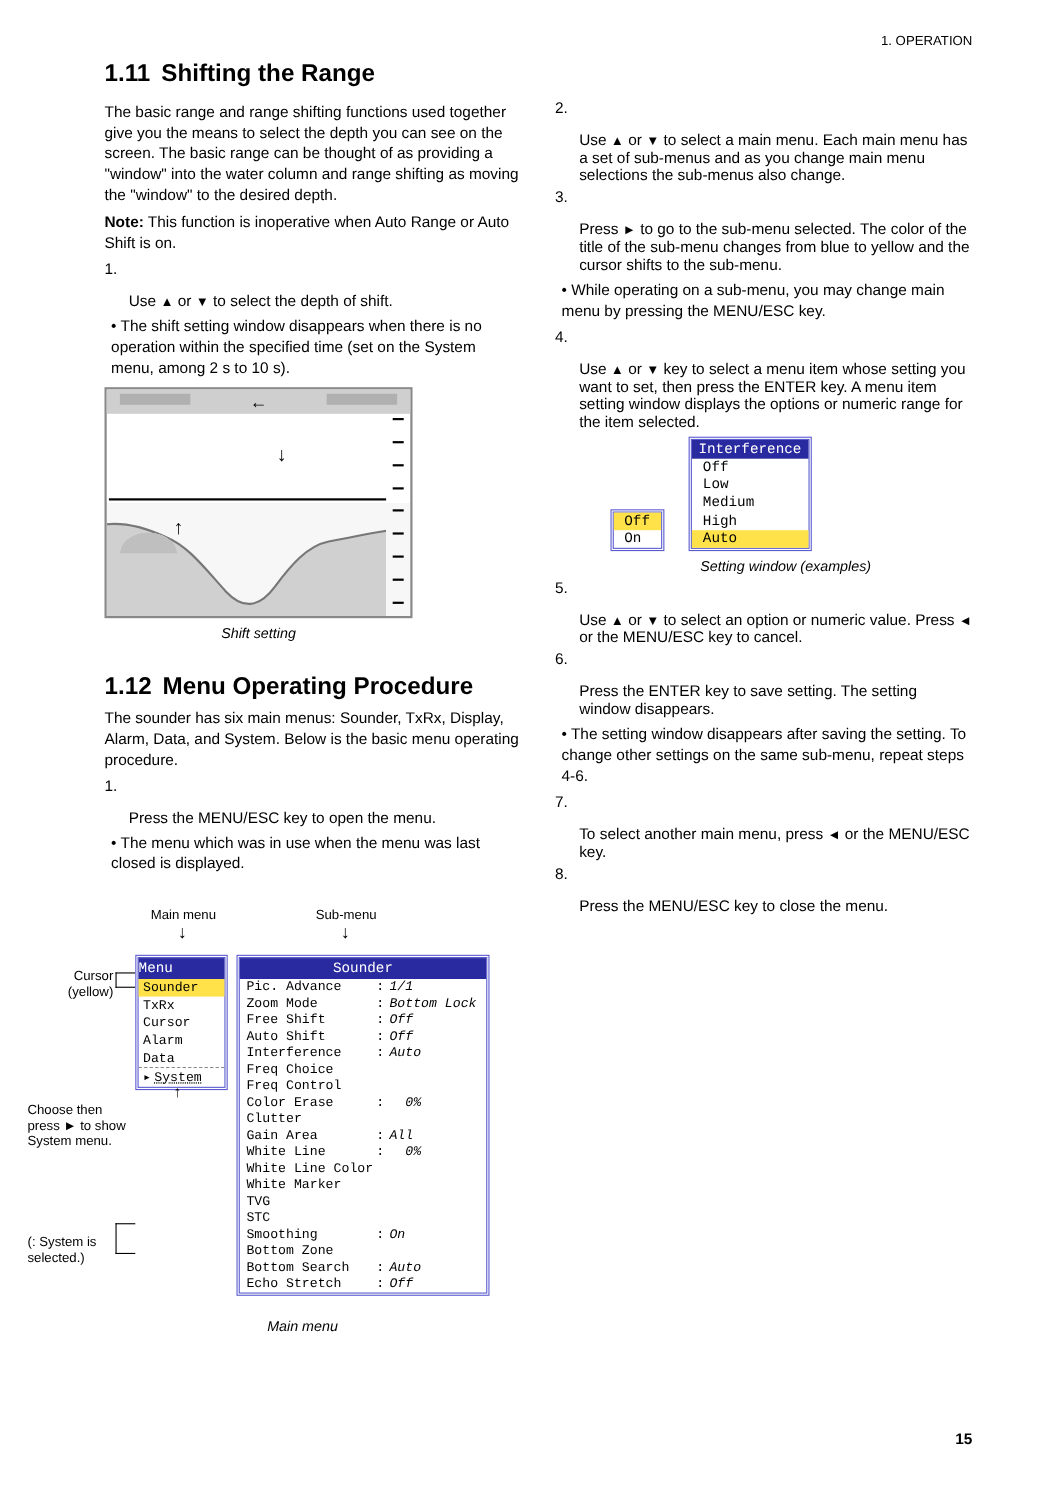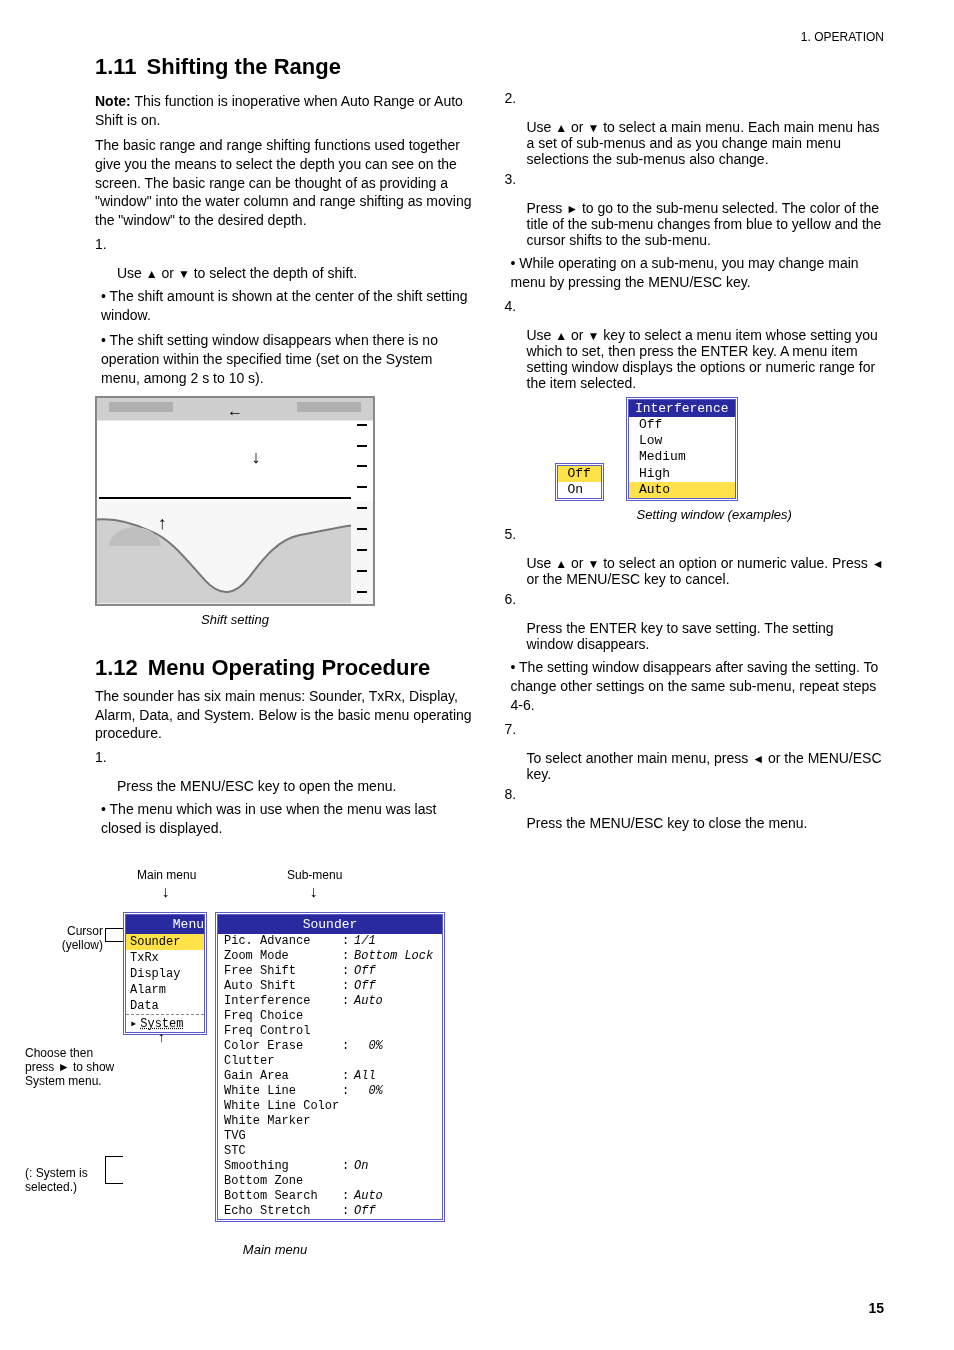--- a/index.html
+++ b/index.html
@@ -93,21 +93,21 @@
     font-family: "Courier New", monospace;
   }
   .md-label { position:absolute; font-family: Arial, sans-serif; font-size:12px; }
   .md-arrow-v { position:absolute; font-size:16px; }
   .main-menu-box {
     position: absolute; top: 44px; left: 28px; width: 84px;
     border: 3px double #5b5bd0;
     background: #fff;
   }
   .main-menu-box .mm-title {
-    background: #2a2aa0; color: #fff; text-align: right; font-size: 13px; padding: 2px 0;
+    background: #2a2aa0; color: #fff; text-align: left; font-size: 13px; padding: 2px 0;
   }
   .main-menu-box .mm-item {
     font-size: 12px; padding: 1px 4px;
   }
   .mm-highlight { background: #ffe24a; }
   .mm-system { display:flex; align-items:center; gap:3px; border-top:1px dashed #888; padding-top:2px; }
   .sub-menu-box {
     position: absolute; top: 44px; left: 120px; width: 230px;
     border: 3px double #5b5bd0; background: #fff;
   }
@@ -151,31 +151,30 @@
   <div class="page-header">1. OPERATION</div>
 
   <div class="sec-head">
     <span class="sec-num">1.11</span>
     <span class="sec-title">Shifting the Range</span>
   </div>
 
   <div class="two-col">
 
     <div class="col">
+      <p>The basic range and range shifting functions used together give you the means to select the depth you can see on the screen. The basic range can be thought of as providing a "window" into the water column and range shifting as moving the "window" to the desired depth.</p>
       <p>
         <span class="note-label">Note:</span><span> This function is inoperative when Auto Range or Auto Shift is on.</span>
       </p>
-      <p>The basic range and range shifting functions used together give you the means to select the depth you can see on the screen. The basic range can be thought of as providing a "window" into the water column and range shifting as moving the "window" to the desired depth.</p>
       <div class="step">
         <span class="n">1.</span>
         <span class="t">
           <span>Use </span><span class="tri">▲</span><span> or </span><span class="tri">▼</span><span> to select the depth of shift.</span>
         </span>
       </div>
-      <p class="small-indent">• The shift amount is shown at the center of the shift setting window.</p>
       <p class="small-indent">• The shift setting window disappears when there is no operation within the specified time (set on the System menu, among 2 s to 10 s).</p>
 
       <div class="sounder-fig">
         <div class="header-bar">
           <span class="back-arrow">←</span>
         </div>
         <div class="bl-line"></div>
         <span class="down-arrow">↓</span>
         <span class="up-arrow">↑</span>
         <div class="bottom-profile">
@@ -216,21 +215,21 @@
         <span class="md-label" style="top:0;left:192px">Sub-menu</span>
         <span class="md-arrow-v" style="top:16px;left:214px">↓</span>
 
         <div class="bracket" style="top:60px;left:10px;width:18px;height:14px"></div>
         <span class="md-label" style="top:56px;left:-62px;width:70px;text-align:right">Cursor (yellow)</span>
 
         <div class="main-menu-box">
           <div class="mm-title">Menu</div>
           <div class="mm-item mm-highlight">Sounder</div>
           <div class="mm-item">TxRx</div>
-          <div class="mm-item">Display</div>
+          <div class="mm-item">Cursor</div>
           <div class="mm-item">Alarm</div>
           <div class="mm-item">Data</div>
           <div class="mm-item mm-system">
             <span>▸</span>
             <span style="text-decoration: underline dotted">System</span>
           </div>
         </div>
         <span class="vert-arrow-up" style="top:162px;left:62px">↑</span>
 
         <div class="bracket" style="top:288px;left:10px;width:18px;height:28px"></div>
@@ -354,21 +353,21 @@
         <span class="n">3.</span>
         <span class="t">
           <span>Press </span><span class="tri">►</span><span> to go to the sub-menu selected. The color of the title of the sub-menu changes from blue to yellow and the cursor shifts to the sub-menu.</span>
         </span>
       </div>
       <p class="small-indent">• While operating on a sub-menu, you may change main menu by pressing the MENU/ESC key.</p>
 
       <div class="step">
         <span class="n">4.</span>
         <span class="t">
-          <span>Use </span><span class="tri">▲</span><span> or </span><span class="tri">▼</span><span> key to select a menu item whose setting you which to set, then press the ENTER key. A menu item setting window displays the options or numeric range for the item selected.</span>
+          <span>Use </span><span class="tri">▲</span><span> or </span><span class="tri">▼</span><span> key to select a menu item whose setting you want to set, then press the ENTER key. A menu item setting window displays the options or numeric range for the item selected.</span>
         </span>
       </div>
 
       <div class="tiny-menus">
         <div class="tiny-box">
           <div class="tb-item tb-highlight">Off</div>
           <div class="tb-item">On</div>
         </div>
         <div class="tiny-box">
           <div class="tb-title">Interference</div>

